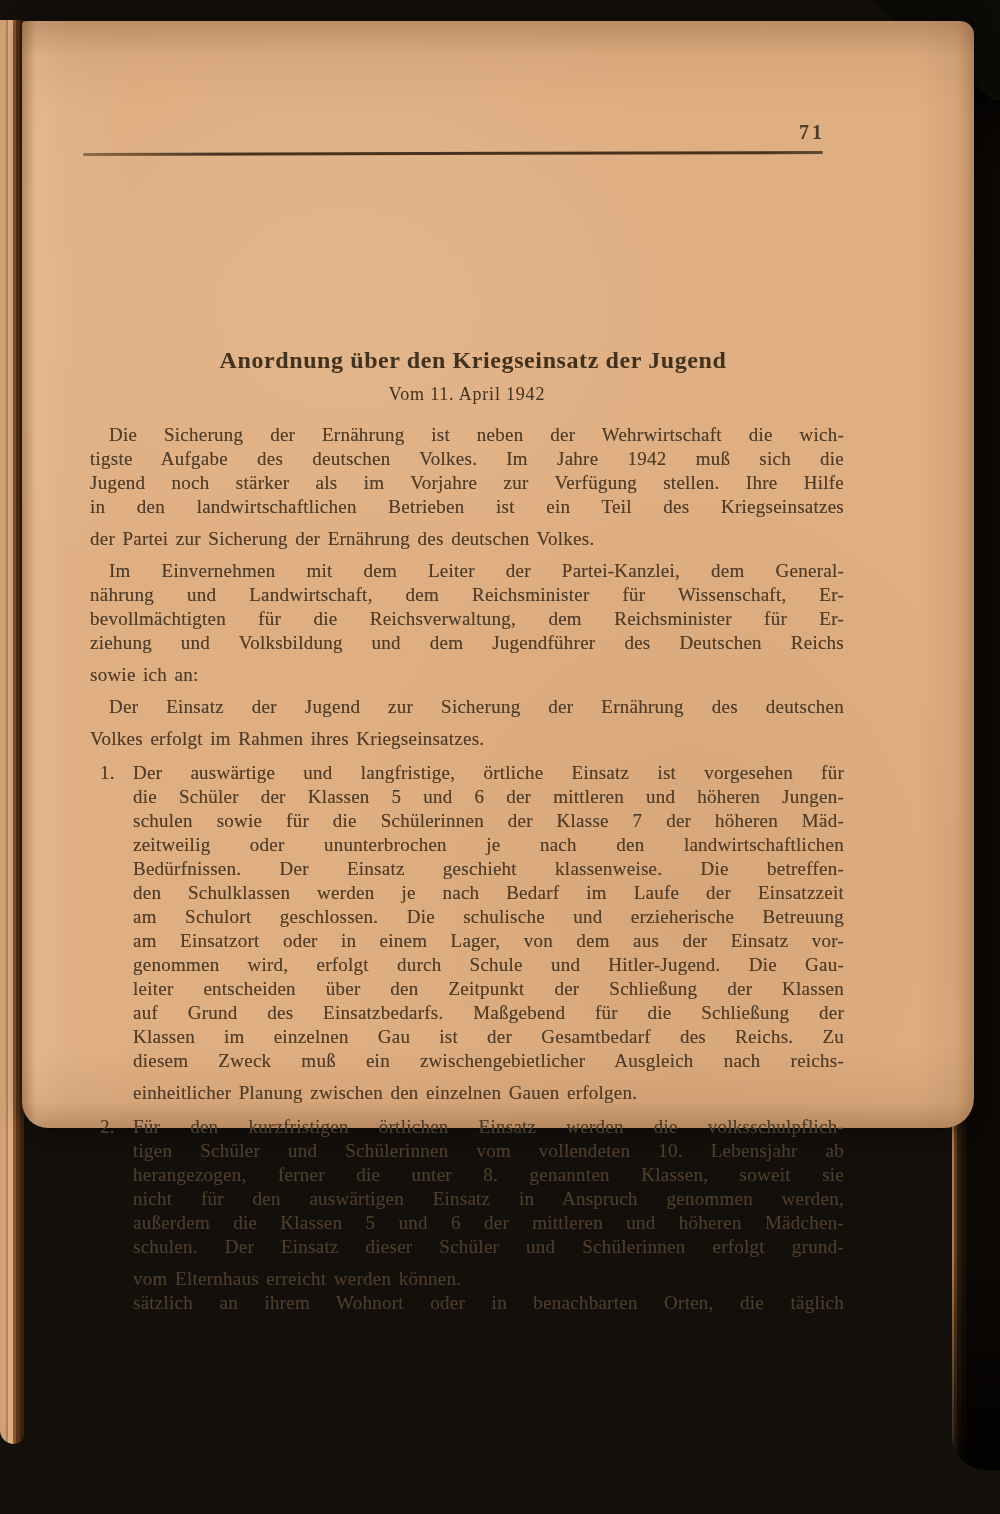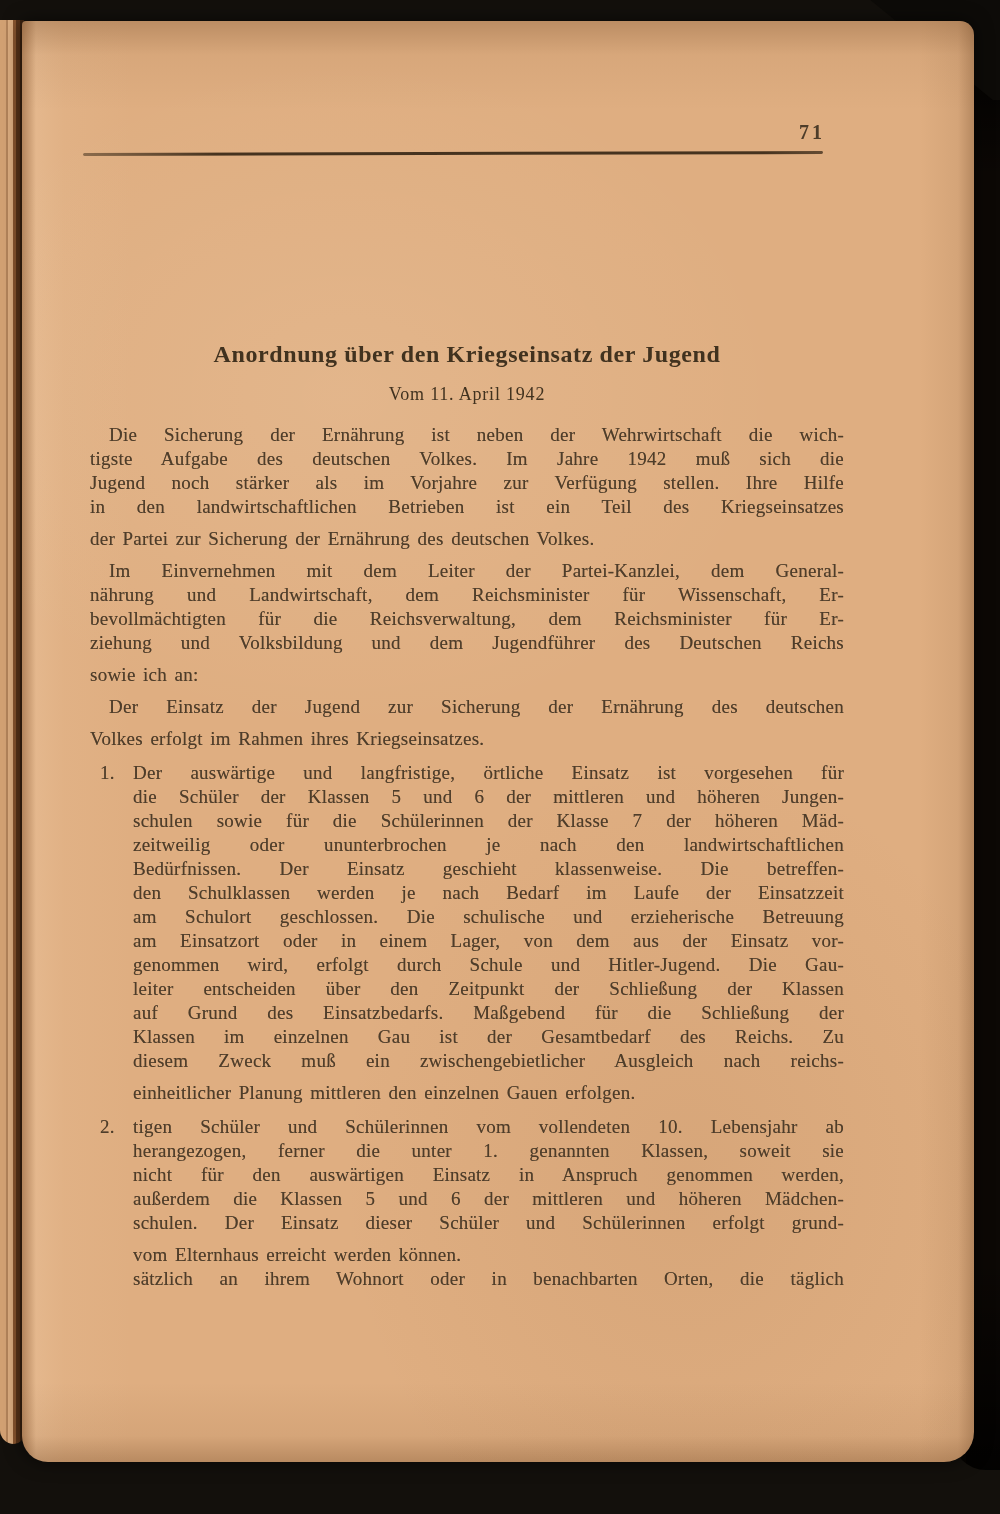--- a/index.html
+++ b/index.html
@@ -28,21 +28,21 @@
   .left-edge{
     position:absolute;left:0;top:20px;width:24px;height:1424px;
     background:linear-gradient(to right,
       #d2a173 0 6px,#b2835a 6px 8px,#dcad80 8px 13px,
       #8a562f 13px 16px,#5a3419 16px 20px,#3c2310 20px 24px);
     border-radius:0 0 10px 14px;
   }
 
   
   .page{
-    position:absolute;left:22px;top:21px;width:952px;height:1441px;
+    position:absolute;left:22px;top:21px;width:952px;height:1107px;
     border-radius:4px 14px 30px 26px;
     background:
       radial-gradient(ellipse 620px 480px at 34% 26%, rgba(255,238,214,.12), rgba(255,238,214,0) 70%),
       radial-gradient(ellipse 500px 600px at 70% 80%, rgba(120,70,30,.08), rgba(120,70,30,0) 70%),
       linear-gradient(to bottom, rgba(95,55,22,.28) 0, rgba(95,55,22,.06) 34px, rgba(95,55,22,0) 90px),
       linear-gradient(to top, rgba(95,55,22,.30) 0, rgba(95,55,22,.08) 26px, rgba(95,55,22,0) 80px),
       linear-gradient(to right, rgba(92,52,20,.34) 0, rgba(240,205,168,.30) 14px, rgba(240,205,168,.10) 42px, rgba(0,0,0,0) 110px),
       linear-gradient(to left, rgba(85,48,18,.30) 0, rgba(85,48,18,.08) 16px, rgba(0,0,0,0) 55px),
       var(--paper,#dfae81);
     box-shadow:0 0 18px rgba(0,0,0,.6);
@@ -54,21 +54,21 @@
     font-size:20px;letter-spacing:3px;font-weight:bold;
     color:var(--ink,#4e3d2a);
   }
   .rule{
     position:absolute;left:61px;top:131px;width:740px;height:3px;
     background:linear-gradient(to right, rgba(70,51,31,.55), var(--rule,#46331f) 18%, var(--rule,#46331f) 92%, rgba(70,51,31,.8));
     transform:rotate(-0.15deg);border-radius:2px;
   }
 
   .title{
-    position:absolute;left:68px;top:320px;width:754px;margin:0;
+    position:absolute;left:68px;top:320px;width:754px;margin:6px;
     text-align:center;font-size:24px;font-weight:bold;letter-spacing:.6px;
     color:#41321f;
   }
   .subtitle{
     position:absolute;left:68px;top:363px;width:754px;margin:0;
     text-align:center;font-size:18px;font-weight:normal;letter-spacing:.8px;
     color:#41321f;
   }
 
   .textblock{
@@ -129,28 +129,29 @@
             <div class="tline">zeitweilig oder ununterbrochen je nach den landwirtschaftlichen</div>
             <div class="tline">Bedürfnissen. Der Einsatz geschieht klassenweise. Die betreffen-</div>
             <div class="tline">den Schulklassen werden je nach Bedarf im Laufe der Einsatzzeit</div>
             <div class="tline">am Schulort geschlossen. Die schulische und erzieherische Betreuung</div>
             <div class="tline">am Einsatzort oder in einem Lager, von dem aus der Einsatz vor-</div>
             <div class="tline">genommen wird, erfolgt durch Schule und Hitler-Jugend. Die Gau-</div>
             <div class="tline">leiter entscheiden über den Zeitpunkt der Schließung der Klassen</div>
             <div class="tline">auf Grund des Einsatzbedarfs. Maßgebend für die Schließung der</div>
             <div class="tline">Klassen im einzelnen Gau ist der Gesamtbedarf des Reichs. Zu</div>
             <div class="tline">diesem Zweck muß ein zwischengebietlicher Ausgleich nach reichs-</div>
-            <div class="tline tline-last">einheitlicher Planung mittleren den einzelnen Gauen erfolgen.</div>
+            <div class="tline tline-last">einheitlicher Planung zwischen den einzelnen Gauen erfolgen.</div>
           </div>
       </div>
       <div class="li">
         <span class="li-num">2.</span>
         <div class="li-body">
+            <div class="tline">Für den kurzfristigen örtlichen Einsatz werden die volksschulpflich-</div>
             <div class="tline">tigen Schüler und Schülerinnen vom vollendeten 10. Lebensjahr ab</div>
-            <div class="tline">herangezogen, ferner die unter 1. genannten Klassen, soweit sie</div>
+            <div class="tline">herangezogen, ferner die unter 8. genannten Klassen, soweit sie</div>
             <div class="tline">nicht für den auswärtigen Einsatz in Anspruch genommen werden,</div>
             <div class="tline">außerdem die Klassen 5 und 6 der mittleren und höheren Mädchen-</div>
             <div class="tline">schulen. Der Einsatz dieser Schüler und Schülerinnen erfolgt grund-</div>
             <div class="tline tline-last">vom Elternhaus erreicht werden können.</div>
             <div class="tline">sätzlich an ihrem Wohnort oder in benachbarten Orten, die täglich</div>
           </div>
       </div>
     </div>
   </div>
 </div>

